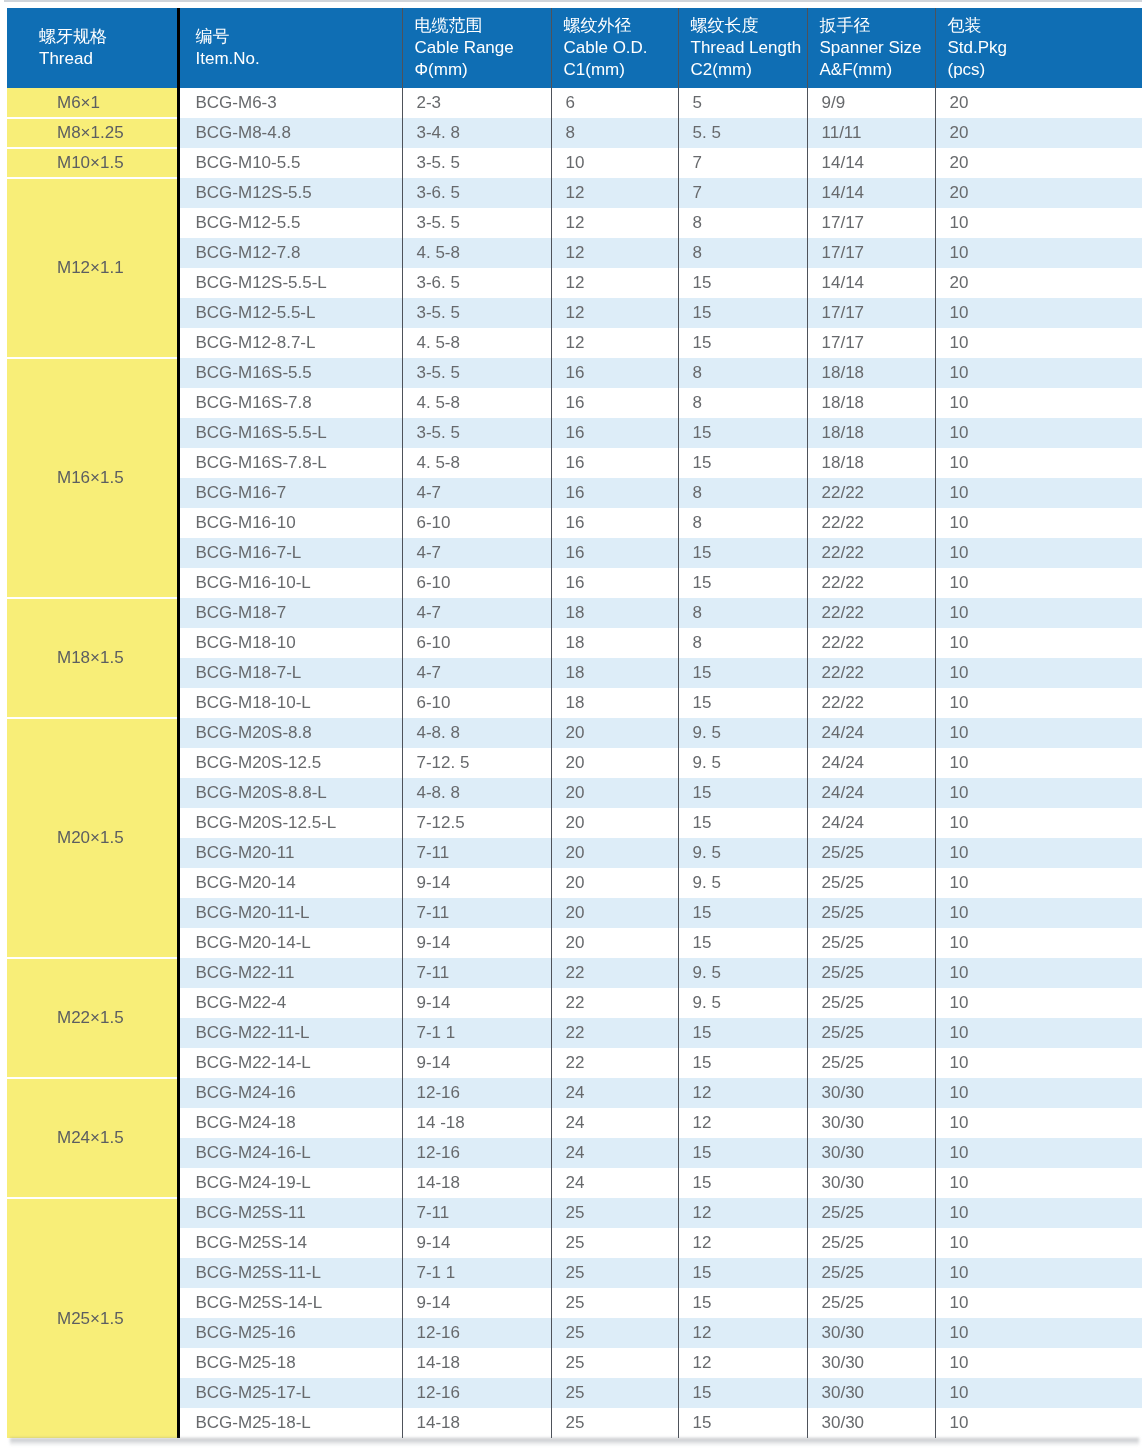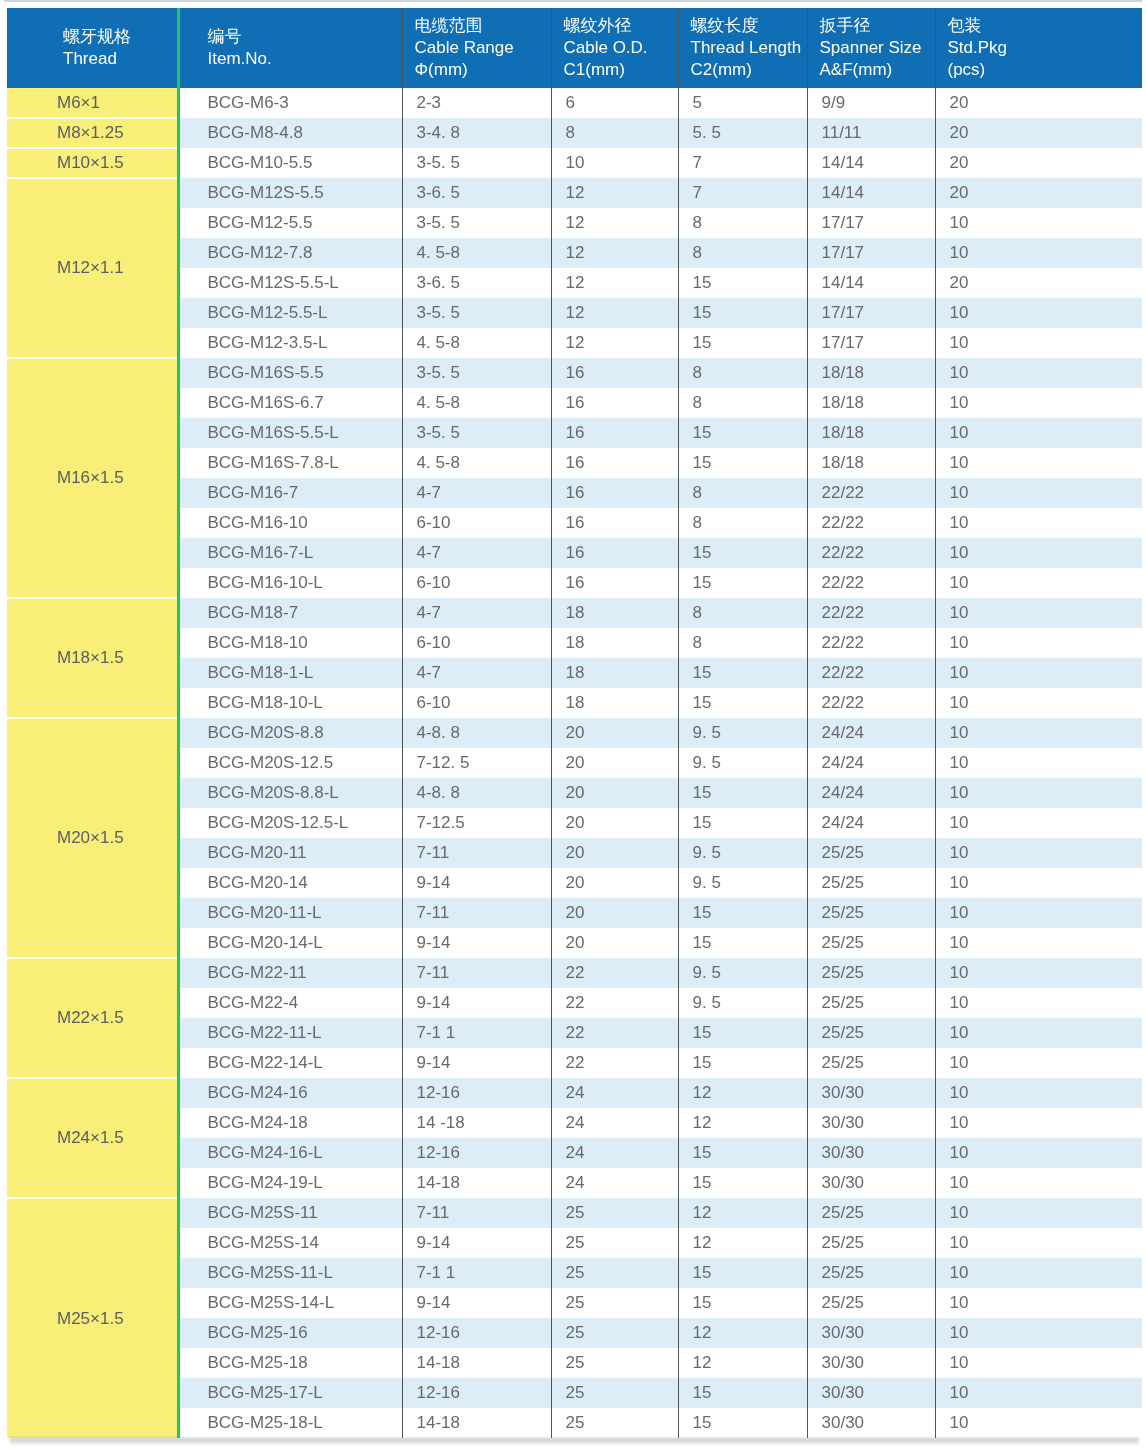--- a/index.html
+++ b/index.html
@@ -14,30 +14,30 @@
   html,body{margin:0;padding:0;background:#ffffff;}
   .page{position:relative;width:1146px;height:1455px;background:#ffffff;overflow:hidden;
         font-family:"Liberation Sans",sans-serif;}
   .top-rule{position:absolute;left:4px;top:0;width:1138px;height:2px;background:#cfd4da;}
   table.spec{position:absolute;left:7px;top:8px;width:1135px;border-collapse:collapse;
              table-layout:fixed;}
   thead tr{height:80px;}
   thead th{background:var(--header-bg);color:#ffffff;font-weight:normal;text-align:left;
            vertical-align:middle;font-size:17px;line-height:1.3;padding:0 4px 0 12px;}
   thead th span{display:block;}
-  th.c1{padding-left:56px;}
+  th.c1{padding-left:32px;}
   tbody tr{height:30px;}
   tbody tr:nth-child(odd){background:var(--row-plain);}
   tbody tr:nth-child(even){background:var(--row-stripe);}
   td{font-size:17px;color:var(--body-text);vertical-align:middle;padding:0 4px 0 14px;
      white-space:nowrap;overflow:hidden;}
   td.thread-cell{background:var(--thread-col-bg);padding-left:50px;color:var(--thread-text);
                  border-bottom:2px solid #ffffff;}
   td.thread-cell.last{border-bottom:none;}
-  th.c2,td.c2{border-left:3px solid #22c55e;padding-left:28px;}
+  th.c2,td.c2{border-left:3px solid #000000;padding-left:16px;}
   th.c3,td.c3,th.c4,td.c4,th.c5,td.c5,th.c6,td.c6,th.c7,td.c7{
       border-left:1.5px solid var(--grid-line);}
   .bottom-shadow{position:absolute;left:10px;top:1438px;width:1129px;height:8px;
       background:linear-gradient(rgba(110,116,124,0.45),rgba(110,116,124,0));
       filter:blur(1.5px);}
 </style>
 </head>
 <body>
 
 <div class="page">
@@ -153,38 +153,38 @@
         </tr>
         <tr>
           <td class="c2">BCG-M12-5.5-L</td>
           <td class="c3">3-5. 5</td>
           <td class="c4">12</td>
           <td class="c5">15</td>
           <td class="c6">17/17</td>
           <td class="c7">10</td>
         </tr>
         <tr>
-          <td class="c2">BCG-M12-3.5-L</td>
+          <td class="c2">BCG-M12-8.7-L</td>
           <td class="c3">4. 5-8</td>
           <td class="c4">12</td>
           <td class="c5">15</td>
           <td class="c6">17/17</td>
           <td class="c7">10</td>
         </tr>
         <tr>
           <td class="thread-cell" rowspan="8">M16×1.5</td>
           <td class="c2">BCG-M16S-5.5</td>
           <td class="c3">3-5. 5</td>
           <td class="c4">16</td>
           <td class="c5">8</td>
           <td class="c6">18/18</td>
           <td class="c7">10</td>
         </tr>
         <tr>
-          <td class="c2">BCG-M16S-6.7</td>
+          <td class="c2">BCG-M16S-7.8</td>
           <td class="c3">4. 5-8</td>
           <td class="c4">16</td>
           <td class="c5">8</td>
           <td class="c6">18/18</td>
           <td class="c7">10</td>
         </tr>
         <tr>
           <td class="c2">BCG-M16S-5.5-L</td>
           <td class="c3">3-5. 5</td>
           <td class="c4">16</td>
@@ -243,21 +243,21 @@
         </tr>
         <tr>
           <td class="c2">BCG-M18-10</td>
           <td class="c3">6-10</td>
           <td class="c4">18</td>
           <td class="c5">8</td>
           <td class="c6">22/22</td>
           <td class="c7">10</td>
         </tr>
         <tr>
-          <td class="c2">BCG-M18-1-L</td>
+          <td class="c2">BCG-M18-7-L</td>
           <td class="c3">4-7</td>
           <td class="c4">18</td>
           <td class="c5">15</td>
           <td class="c6">22/22</td>
           <td class="c7">10</td>
         </tr>
         <tr>
           <td class="c2">BCG-M18-10-L</td>
           <td class="c3">6-10</td>
           <td class="c4">18</td>

